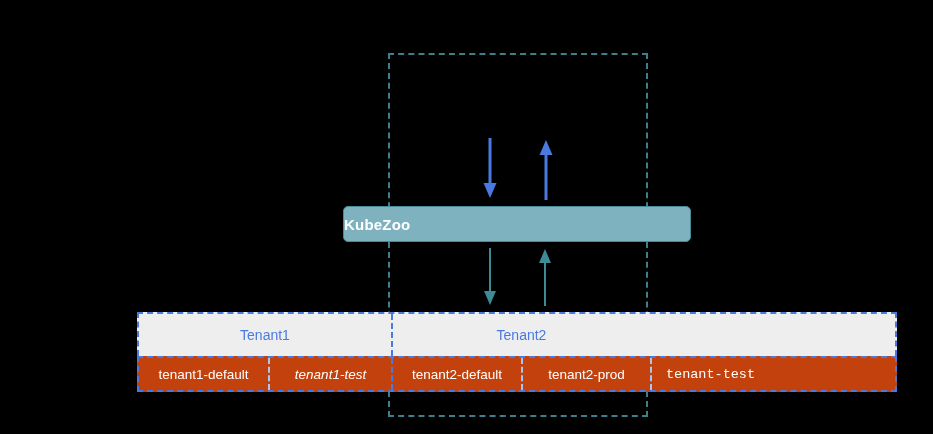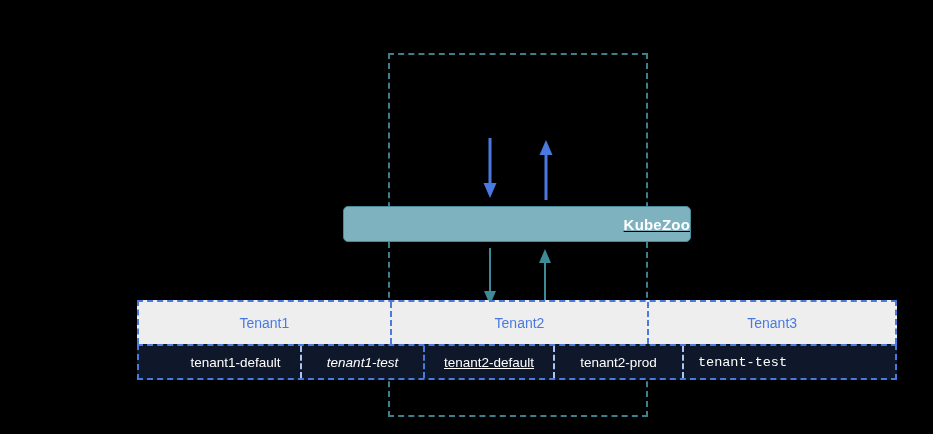--- a/index.html
+++ b/index.html
@@ -38,40 +38,39 @@
     left: 343px;
     top: 206px;
     width: 348px;
     height: 36px;
     background: #7fb2bf;
     border: 1px solid #4a8b99;
     border-radius: 5px;
     box-sizing: border-box;
     display: flex;
     align-items: center;
-    justify-content: flex-end;
-    text-decoration: underline;
+    justify-content: flex-start;
   }
   .kubezoo-label {
     color: #ffffff;
     font-size: 15px;
     font-weight: bold;
     letter-spacing: 0.2px;
   }
 
   
   .arrow {
     position: absolute;
   }
 
   
   .tenant-table {
     position: absolute;
     left: 137px;
-    top: 300px;
+    top: 312px;
     width: 760px;
     height: 80px;
   }
   .tenant-header-row {
     display: flex;
     height: 44px;
     background: #eeeeee;
     border: 2px dashed #4a7ae0;
     border-bottom: none;
     box-sizing: border-box;
@@ -85,39 +84,37 @@
     box-sizing: border-box;
   }
   .tenant-header-cell + .tenant-header-cell {
     border-left: 2px dashed #4a7ae0;
     text-align: right;
   }
 
   .ns-row {
     display: flex;
     height: 36px;
-    background: #0f172a;
+    background: #c2410c;
     border: 2px dashed #4a7ae0;
     box-sizing: border-box;
-    padding-left: 32px;
   }
   .ns-cell {
     display: flex;
     align-items: center;
     justify-content: center;
     color: #ffffff;
     font-size: 13.5px;
     box-sizing: border-box;
   }
   .ns-cell + .ns-cell {
     border-left: 2px dashed #a9c6f2;
   }
   .ns-cell.strong-divider {
     border-left: 2px dashed #4a7ae0;
-    text-decoration: underline;
   }
 </style>
 </head>
 <body>
 
 <div id="stage">
 
   <div class="scope-rect"></div>
 
   <svg class="arrow" style="left:478px; top:138px; width:24px; height:62px;" viewBox="0 0 24 62" xmlns="http://www.w3.org/2000/svg">
@@ -146,23 +143,20 @@
 
   <div class="tenant-table">
 
     <div class="tenant-header-row">
       <div class="tenant-header-cell" style="width:252px;">
         <span>Tenant1</span>
       </div>
       <div class="tenant-header-cell" style="width:259px;">
         <span>Tenant2</span>
       </div>
-      <div class="tenant-header-cell" style="width:249px;">
-        <span>Tenant3</span>
-      </div>
     </div>
 
     <div class="ns-row">
       <div class="ns-cell" style="width:129px;">
         <span>tenant1-default</span>
       </div>
       <div class="ns-cell" style="width:123px;font-style:italic;">
         <span>tenant1-test</span>
       </div>
       <div class="ns-cell strong-divider" style="width:130px;">

